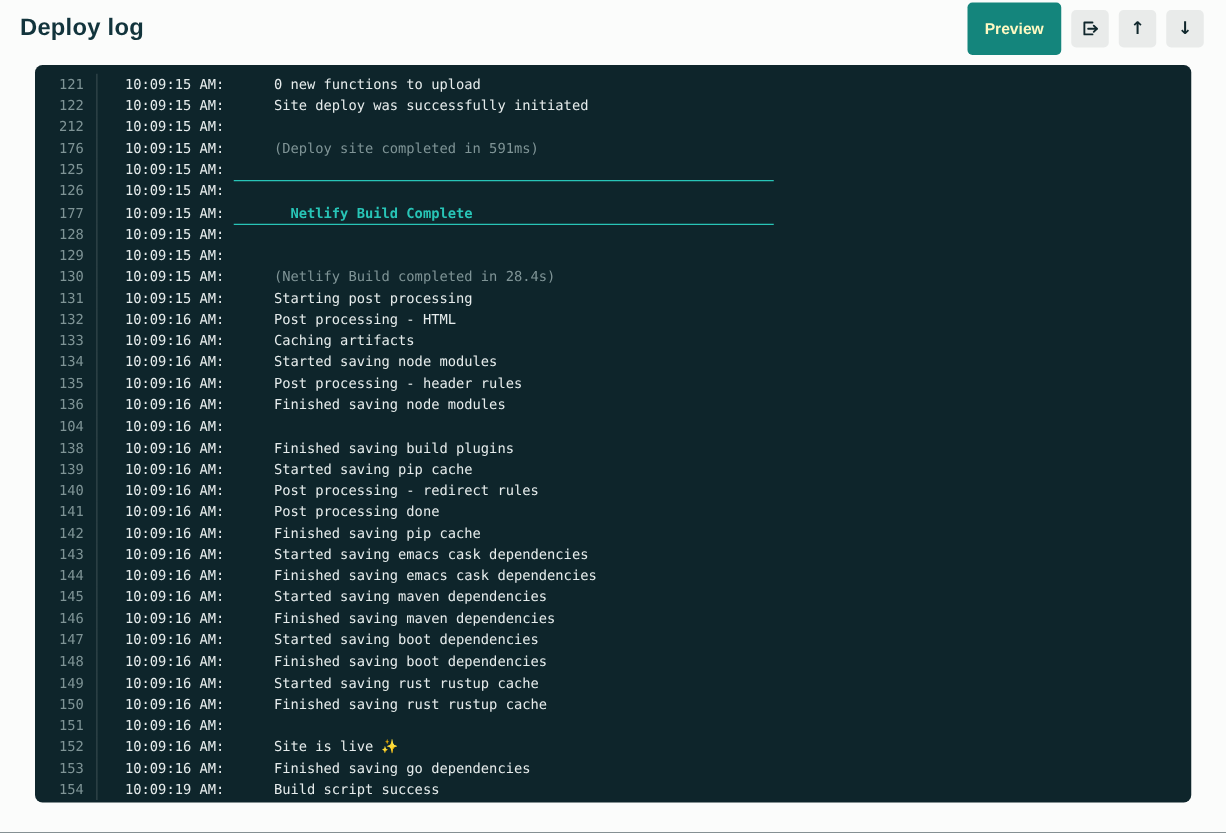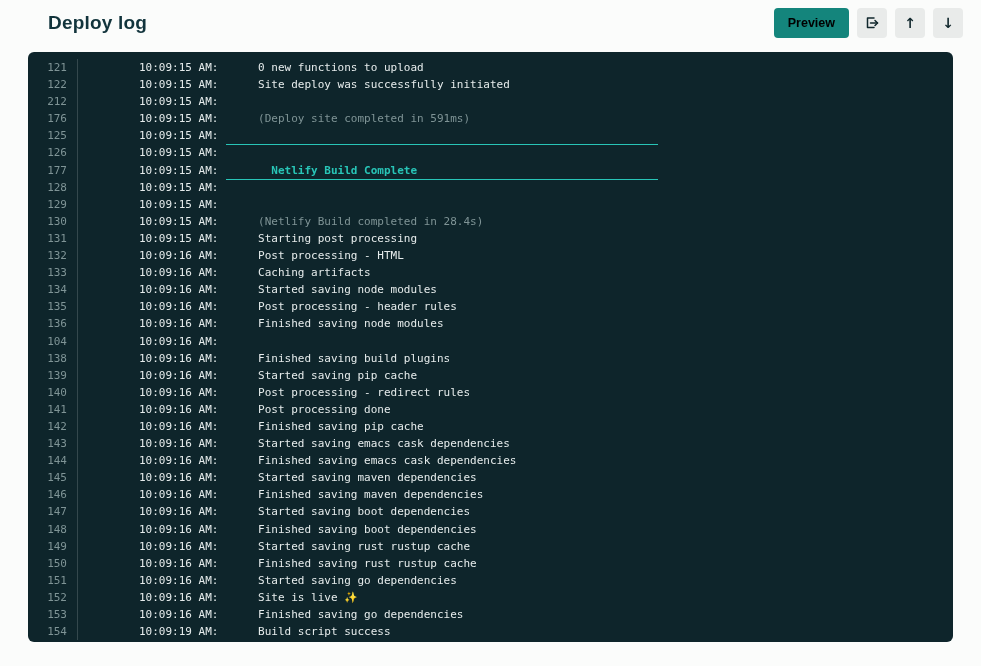--- a/index.html
+++ b/index.html
@@ -17,36 +17,35 @@
     background:#fbfcfb;
     font-family:"Liberation Sans",sans-serif;
     overflow:hidden;
   }
   .topbar{
     height:46px;
     display:flex;
     align-items:center;
     justify-content:space-between;
     padding:0 18px 0 16px;
-    margin-left:32px;
   }
   .page-title{
     margin:0;
     font-size:19px;
     font-weight:700;
     color:#12343c;
     letter-spacing:.2px;
   }
   .actions{display:flex;align-items:center;gap:8px;}
   .btn-preview{
     background:var(--accent-teal);
-    color:#000000;
+    color:#fef9c3;
     border:none;
     border-radius:4px;
-    height:30px;
+    height:42px;
     padding:0 14px;
     font-size:12.5px;
     font-weight:600;
     font-family:"Liberation Sans",sans-serif;
     cursor:pointer;
   }
   .btn-icon{
     width:30px;height:30px;
     background:#e9ebea;
     border:none;
@@ -68,21 +67,20 @@
     padding:7px 0 10px 0;
     font-family:"DejaVu Sans Mono",monospace;
     font-size:11px;
     overflow:hidden;
   }
   .log-row{
     display:flex;
     align-items:center;
     height:17.1px;
     white-space:pre;
-    gap:39px;
   }
   .gutter{
     flex:none;
     width:50px;
     text-align:right;
     color:var(--gutter-text);
     padding-right:10px;
     border-right:1px solid rgba(255,255,255,0.16);
     align-self:stretch;
     line-height:17.1px;
@@ -156,20 +154,20 @@
         <div class="log-row"><span class="gutter">141</span><span class="body"><span class="time">10:09:16 AM:</span><span class="text normal"> Post processing done</span></span></div>
         <div class="log-row"><span class="gutter">142</span><span class="body"><span class="time">10:09:16 AM:</span><span class="text normal"> Finished saving pip cache</span></span></div>
         <div class="log-row"><span class="gutter">143</span><span class="body"><span class="time">10:09:16 AM:</span><span class="text normal"> Started saving emacs cask dependencies</span></span></div>
         <div class="log-row"><span class="gutter">144</span><span class="body"><span class="time">10:09:16 AM:</span><span class="text normal"> Finished saving emacs cask dependencies</span></span></div>
         <div class="log-row"><span class="gutter">145</span><span class="body"><span class="time">10:09:16 AM:</span><span class="text normal"> Started saving maven dependencies</span></span></div>
         <div class="log-row"><span class="gutter">146</span><span class="body"><span class="time">10:09:16 AM:</span><span class="text normal"> Finished saving maven dependencies</span></span></div>
         <div class="log-row"><span class="gutter">147</span><span class="body"><span class="time">10:09:16 AM:</span><span class="text normal"> Started saving boot dependencies</span></span></div>
         <div class="log-row"><span class="gutter">148</span><span class="body"><span class="time">10:09:16 AM:</span><span class="text normal"> Finished saving boot dependencies</span></span></div>
         <div class="log-row"><span class="gutter">149</span><span class="body"><span class="time">10:09:16 AM:</span><span class="text normal"> Started saving rust rustup cache</span></span></div>
         <div class="log-row"><span class="gutter">150</span><span class="body"><span class="time">10:09:16 AM:</span><span class="text normal"> Finished saving rust rustup cache</span></span></div>
-        <div class="log-row"><span class="gutter">151</span><span class="body"><span class="time">10:09:16 AM:</span><span class="text normal"> Started saving go dependencies</span></span></div>
+        <div class="log-row"><span class="gutter">151</span><span class="body"><span class="time">10:09:16 AM:</span></span></div>
         <div class="log-row"><span class="gutter">152</span><span class="body"><span class="time">10:09:16 AM:</span><span class="text normal"> Site is live ✨</span></span></div>
         <div class="log-row"><span class="gutter">153</span><span class="body"><span class="time">10:09:16 AM:</span><span class="text normal"> Finished saving go dependencies</span></span></div>
         <div class="log-row"><span class="gutter">154</span><span class="body"><span class="time">10:09:19 AM:</span><span class="text normal"> Build script success</span></span></div>
       </div>
   </div>
 
 </div>
 
 </body></html>

